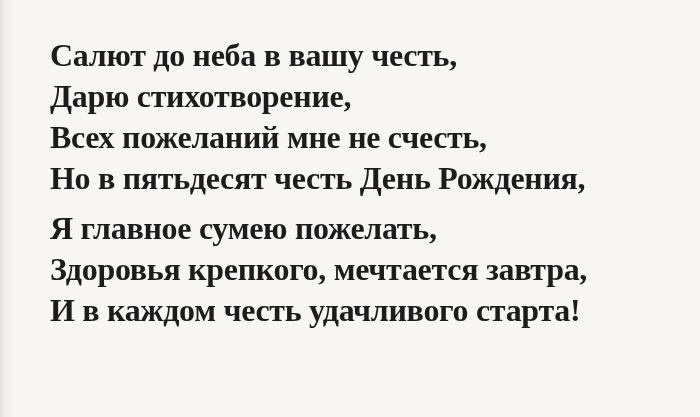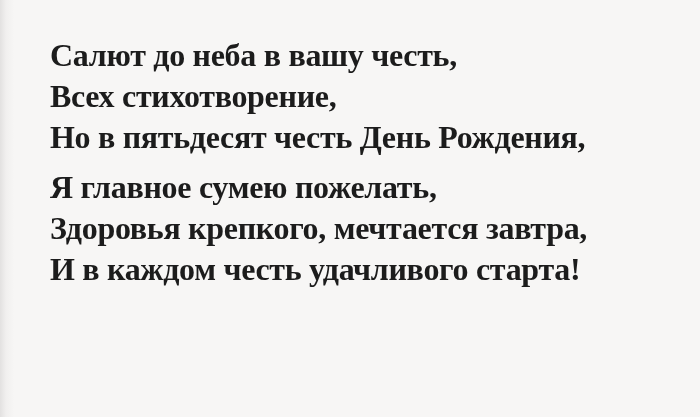--- a/index.html
+++ b/index.html
@@ -39,21 +39,22 @@
     color: var(--ink);
     white-space: nowrap;
   }
 </style>
 </head>
 <body>
 
 <div class="poem-image">
   <div class="stanza">
     <p class="poem-line">Салют до неба в вашу честь,</p>
-    <p class="poem-line">Всех стихотворение,</p>
+    <p class="poem-line">Дарю стихотворение,</p>
+    <p class="poem-line">Всех пожеланий мне не счесть,</p>
     <p class="poem-line">Но в пятьдесят честь День Рождения,</p>
   </div>
   <div class="stanza">
     <p class="poem-line">Я главное сумею пожелать,</p>
     <p class="poem-line">Здоровья крепкого, мечтается завтра,</p>
     <p class="poem-line">И в каждом честь удачливого старта!</p>
   </div>
 </div>
 
 </body></html>

